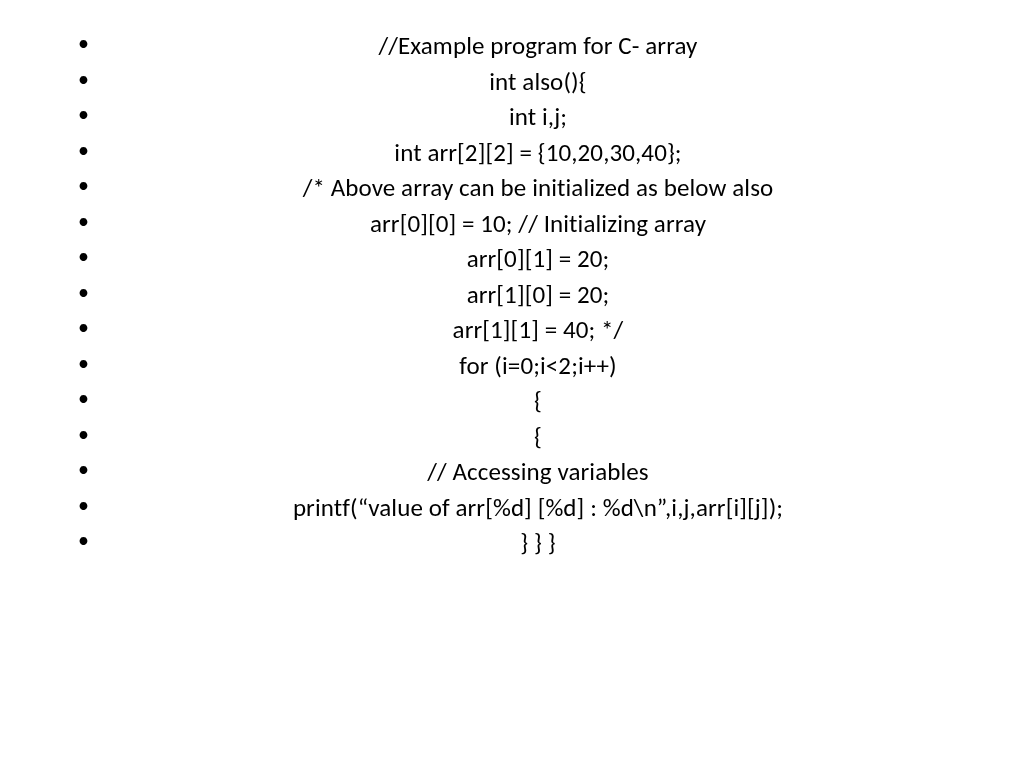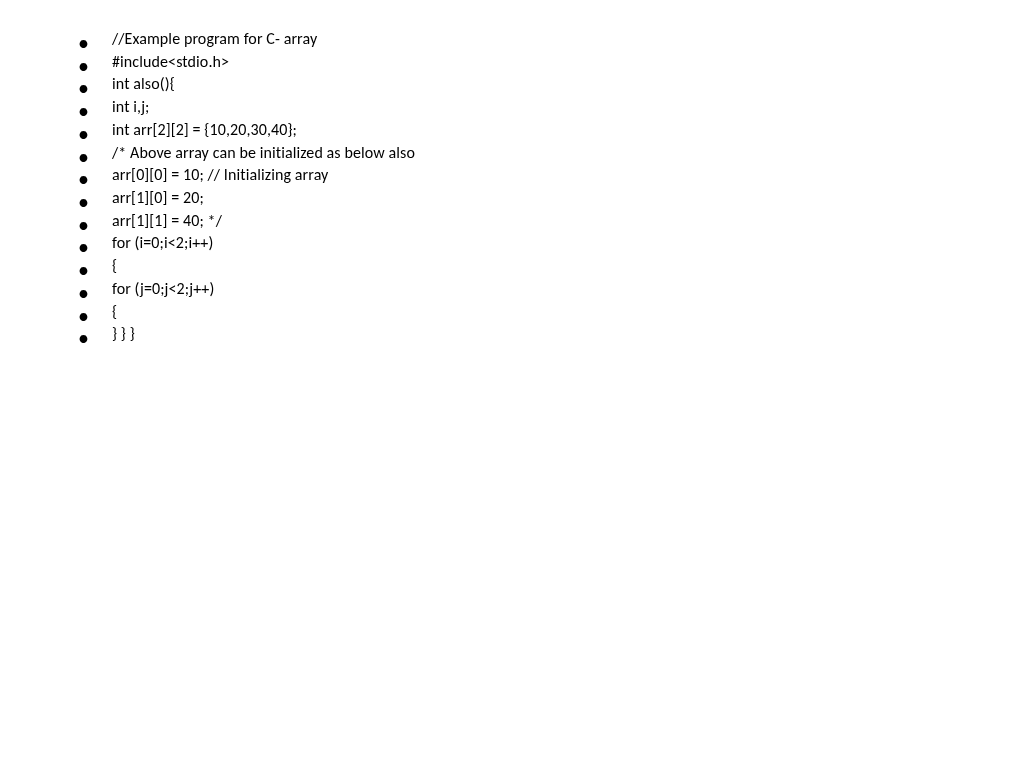--- a/index.html
+++ b/index.html
@@ -14,46 +14,48 @@
       font-family: Calibri, "Segoe UI", Arial, sans-serif;
       padding: 28px 60px 28px 60px;
       color: #000000;
     }
     ul.slide-list {
       list-style: none;
       padding-left: 40px;
     }
     ul.slide-list li {
       position: relative;
-      font-size: 16px;
+      font-size: 25px;
       line-height: 1.42;
       padding-left: 12px;
       margin-bottom: 0;
       letter-spacing: 0.1px;
+      text-align: center;
     }
     ul.slide-list li::before {
       content: "•";
       position: absolute;
       left: -22px;
       top: 0;
       font-size: 22px;
       color: #000000;
     }
   </style>
 </head>
 <body>
 
 <ul class="slide-list">
   <li>//Example program for C- array</li>
-  <li>#include&lt;stdio.h&gt;</li>
   <li>int also(){</li>
   <li>int i,j;</li>
   <li>int arr[2][2] = {10,20,30,40};</li>
   <li>/* Above array can be initialized as below also</li>
   <li>arr[0][0] = 10; // Initializing array</li>
+  <li>arr[0][1] = 20;</li>
   <li>arr[1][0] = 20;</li>
   <li>arr[1][1] = 40; */</li>
   <li>for (i=0;i&lt;2;i++)</li>
   <li>{</li>
-  <li>for (j=0;j&lt;2;j++)</li>
   <li>{</li>
+  <li>// Accessing variables</li>
+  <li>printf(“value of arr[%d] [%d] : %d\n”,i,j,arr[i][j]);</li>
   <li>}     }    }</li>
 </ul>
 
 </body></html>

